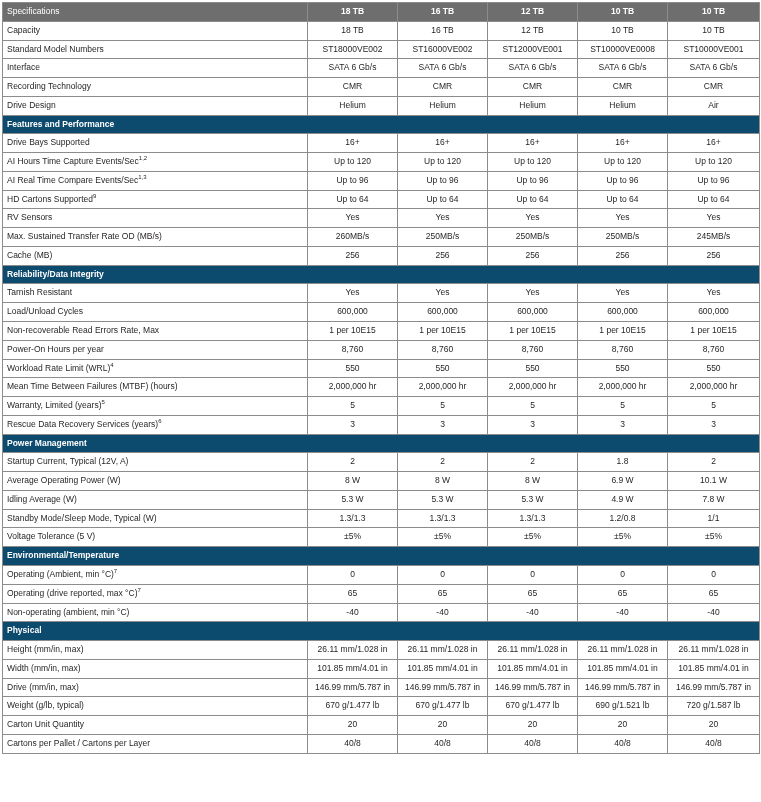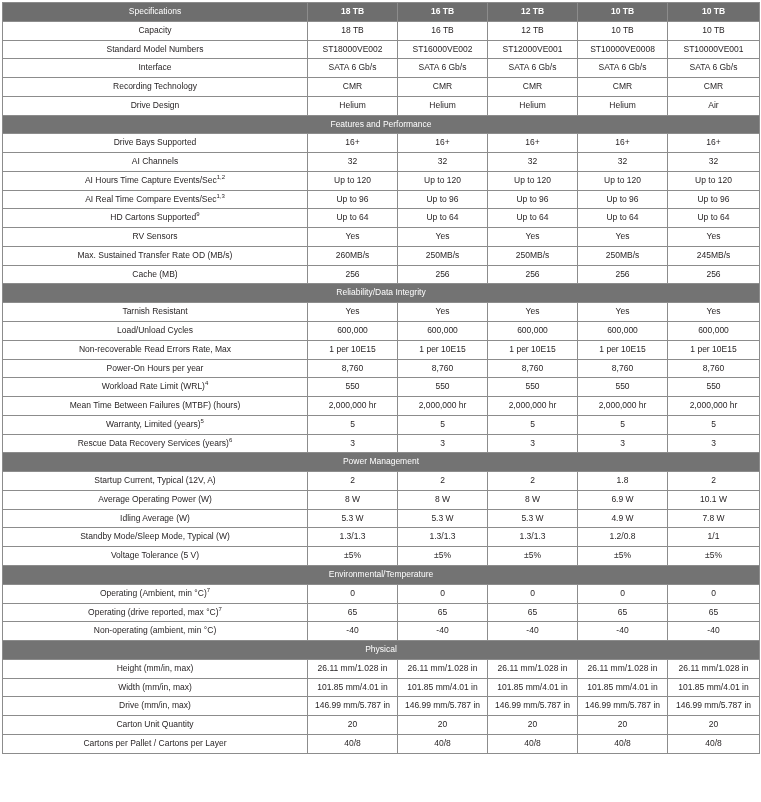--- a/index.html
+++ b/index.html
@@ -19,30 +19,30 @@
     margin: 2px 0 0 2px;
     table-layout: fixed;
   }
   #spec-table td {
     border: 1px solid #8c8c8c;
     padding: 4px 4px;
     vertical-align: middle;
     line-height: 1.15;
   }
   td.label {
-    text-align: center;
+    text-align: left;
     padding-left: 5px;
   }
   td.val {
     text-align: center;
   }
   tr.section td {
-    background: #737373;
+    background: #0c4a6e;
     color: #ffffff;
-    font-weight: normal;
+    font-weight: bold;
     border: 1px solid #8c8c8c;
     padding: 3px 5px;
   }
   tr.header td {
     background: #6e6e6e;
     color: #ffffff;
     padding: 4px 5px;
   }
   tr.header td.val {
     font-weight: bold;
@@ -122,28 +122,20 @@
       </tr>
       <tr>
         <td class="label"><span>Drive Bays Supported</span></td>
         <td class="val">16+</td>
         <td class="val">16+</td>
         <td class="val">16+</td>
         <td class="val">16+</td>
         <td class="val">16+</td>
       </tr>
       <tr>
-        <td class="label"><span>AI Channels</span></td>
-        <td class="val">32</td>
-        <td class="val">32</td>
-        <td class="val">32</td>
-        <td class="val">32</td>
-        <td class="val">32</td>
-      </tr>
-      <tr>
         <td class="label"><span>AI Hours Time Capture Events/Sec</span><sup>1,2</sup></td>
         <td class="val">Up to 120</td>
         <td class="val">Up to 120</td>
         <td class="val">Up to 120</td>
         <td class="val">Up to 120</td>
         <td class="val">Up to 120</td>
       </tr>
       <tr>
         <td class="label"><span>AI Real Time Compare Events/Sec</span><sup>1,3</sup></td>
         <td class="val">Up to 96</td>
@@ -342,20 +334,28 @@
       </tr>
       <tr>
         <td class="label"><span>Drive (mm/in, max)</span></td>
         <td class="val">146.99 mm/5.787 in</td>
         <td class="val">146.99 mm/5.787 in</td>
         <td class="val">146.99 mm/5.787 in</td>
         <td class="val">146.99 mm/5.787 in</td>
         <td class="val">146.99 mm/5.787 in</td>
       </tr>
       <tr>
+        <td class="label"><span>Weight (g/lb, typical)</span></td>
+        <td class="val">670 g/1.477 lb</td>
+        <td class="val">670 g/1.477 lb</td>
+        <td class="val">670 g/1.477 lb</td>
+        <td class="val">690 g/1.521 lb</td>
+        <td class="val">720 g/1.587 lb</td>
+      </tr>
+      <tr>
         <td class="label"><span>Carton Unit Quantity</span></td>
         <td class="val">20</td>
         <td class="val">20</td>
         <td class="val">20</td>
         <td class="val">20</td>
         <td class="val">20</td>
       </tr>
       <tr>
         <td class="label"><span>Cartons per Pallet / Cartons per Layer</span></td>
         <td class="val">40/8</td>

